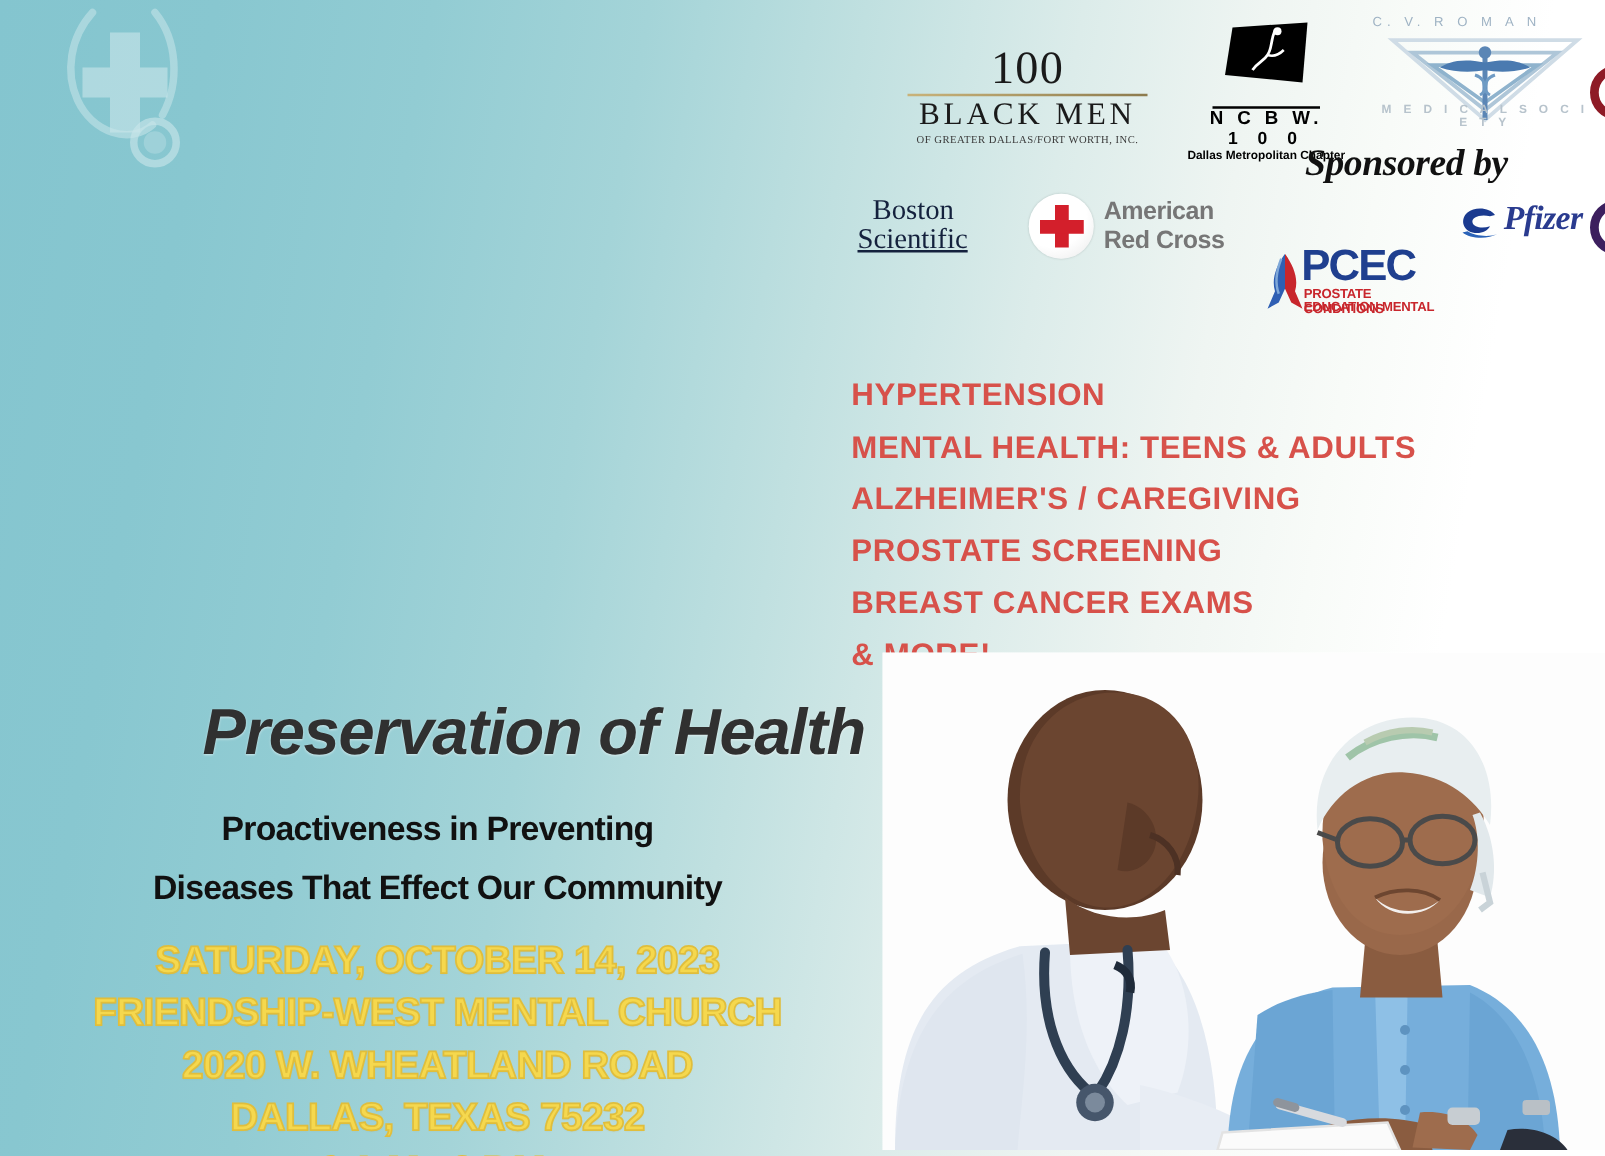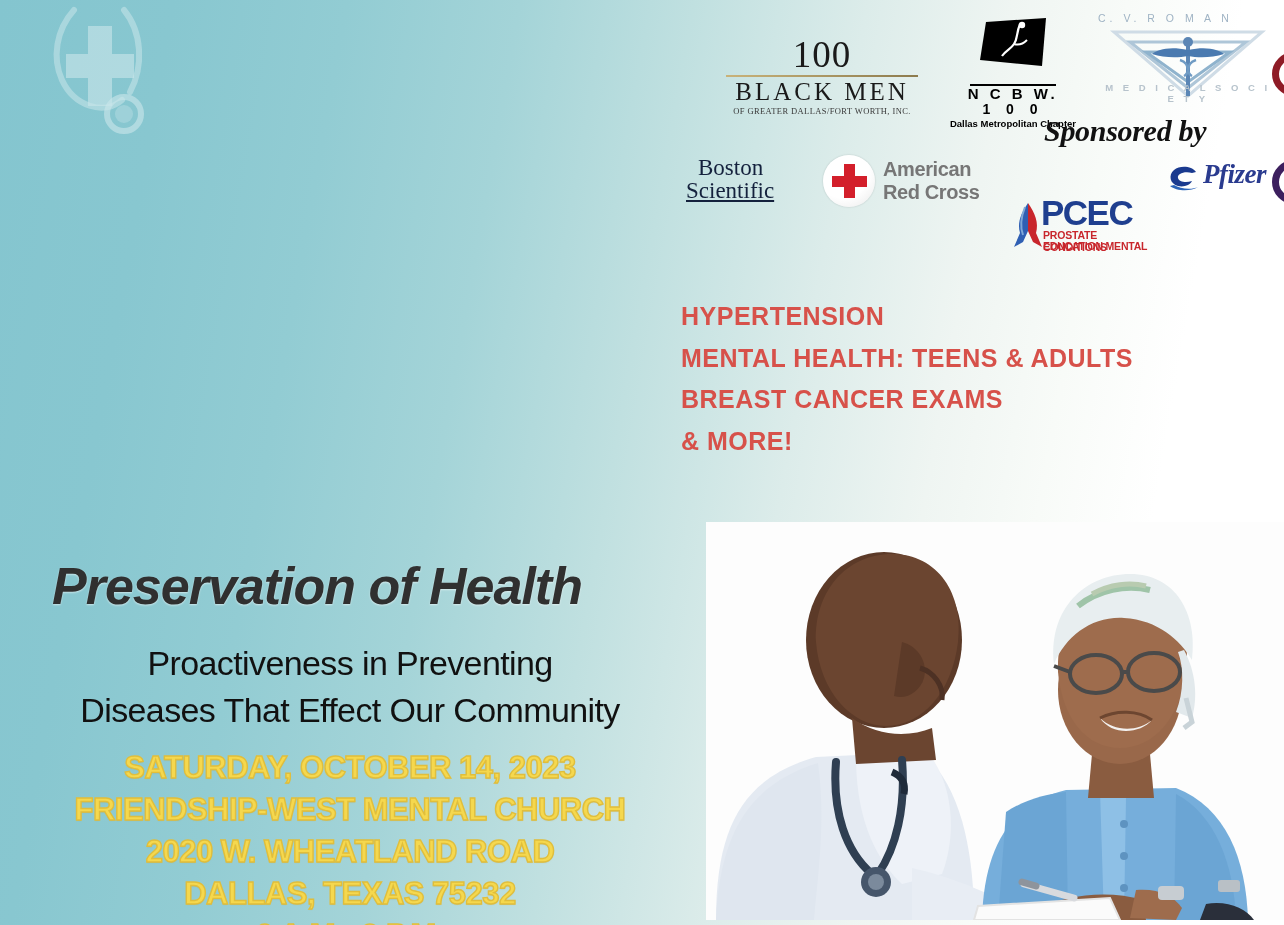--- a/index.html
+++ b/index.html
@@ -99,29 +99,29 @@
     font-size:82px; line-height:82px; font-weight:bold;
     color:#f7dd4a; letter-spacing:-1px;
     text-shadow:0 2px 3px rgba(120,150,150,.18);
   }
   .main-title div { white-space:nowrap; }
 
   
   .tagline {
     position:absolute; left:52px; top:558px; width:640px;
     font-size:52px; line-height:56px; font-style:italic; font-weight:bold;
-    color:#303030; letter-spacing:-1px; text-align:left;
+    color:#303030; letter-spacing:-1px; text-align:right;
     text-shadow:0 1px 2px rgba(255,255,255,.55);
   }
 
   
   .subtag {
     position:absolute; left:20px; top:640px; width:660px;
-    text-align:center; font-size:34px; line-height:47px;
-    font-weight:normal; color:#111; letter-spacing:-.6px;
+    text-align:center; font-size:27px; line-height:47px;
+    font-weight:bold; color:#111; letter-spacing:-.6px;
   }
   .subtag div { white-space:nowrap; }
 
   
   .event {
     position:absolute; left:20px; top:752px; width:660px;
     text-align:center; color:#f5d84e;
     font-size:31px; line-height:31px; font-weight:bold;
     letter-spacing:-.5px;
     -webkit-text-stroke:1.4px #e0be3c;
@@ -257,20 +257,22 @@
     <div class="ln">SATURDAY, OCTOBER 14, 2023</div>
     <div class="ln venue">FRIENDSHIP-WEST MENTAL CHURCH</div>
     <div class="ln">2020 W. WHEATLAND ROAD</div>
     <div class="ln">DALLAS, TEXAS 75232</div>
     <div class="ln">9 A.M - 2 P.M.</div>
   </div>
 
   <div class="topics">
     <div>HYPERTENSION</div>
     <div>MENTAL HEALTH: TEENS &amp; ADULTS</div>
+    <div>ALZHEIMER'S / CAREGIVING</div>
+    <div>PROSTATE SCREENING</div>
     <div>BREAST CANCER EXAMS</div>
     <div>&amp; MORE!</div>
   </div>
 
   <div class="photo">
     <svg width="578" height="398" viewBox="0 0 578 398">
       <rect width="578" height="398" fill="#fdfdfd"></rect>
 
       <g>
         <path d="M10 398 C10 300 40 255 110 235 L215 230 C255 262 268 330 268 398 Z" fill="#e4eaf2"></path>

